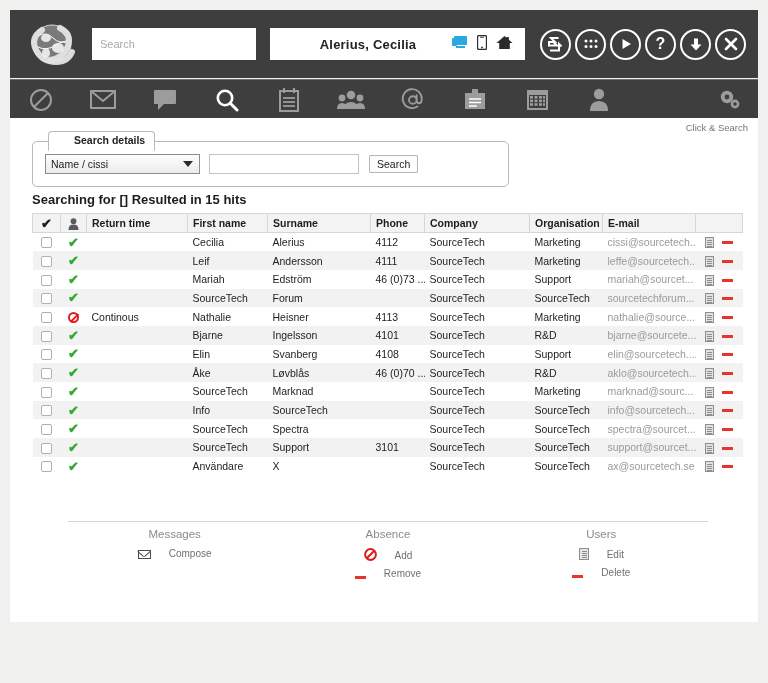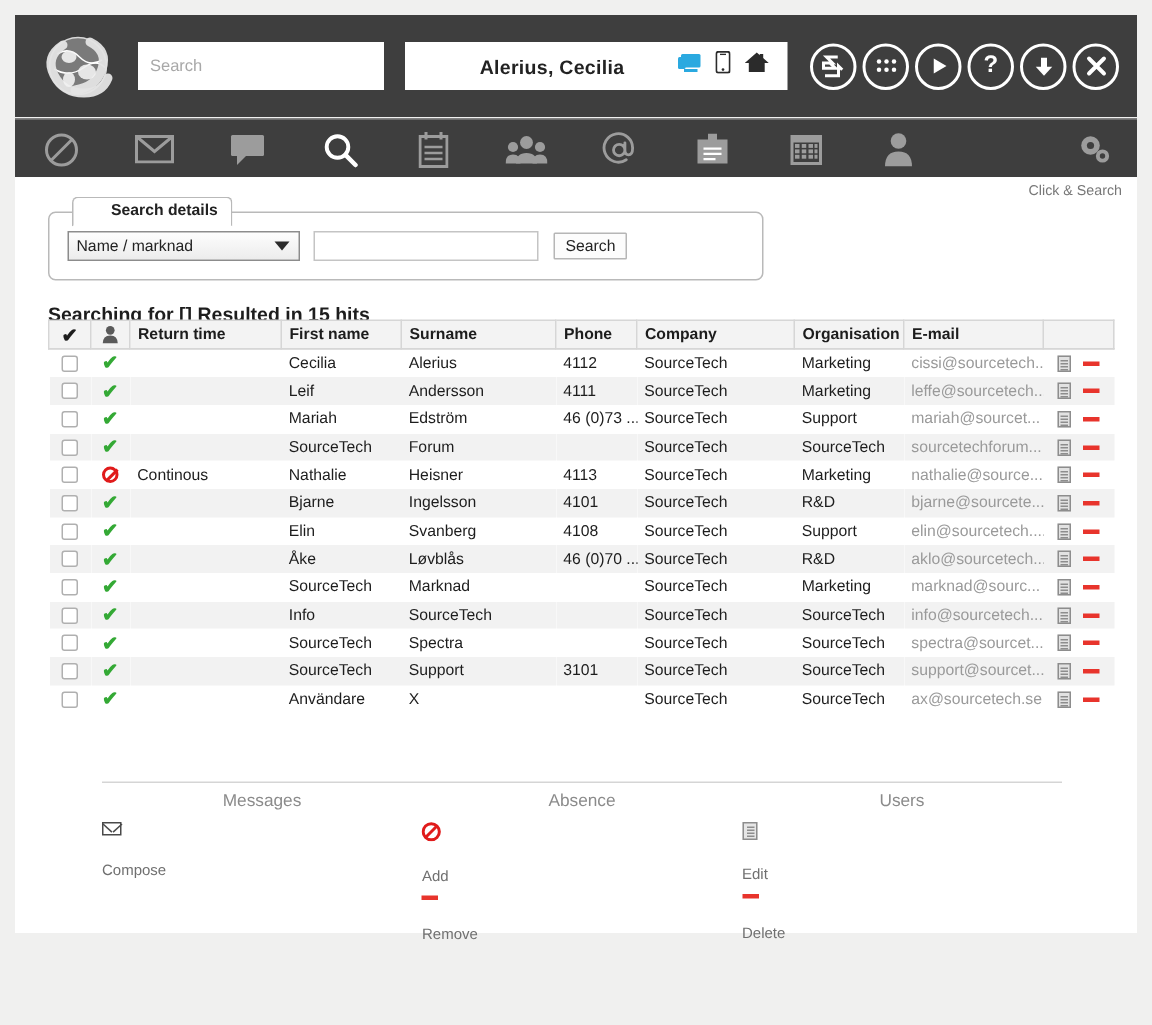--- a/index.html
+++ b/index.html
@@ -215,21 +215,21 @@
     color: #222;
     padding: 0 7px;
     cursor: pointer;
     font-family: "Liberation Sans", sans-serif;
     border-radius: 1px;
   }
 
   .results-title {
     position: absolute;
     left: 22px;
-    top: 84px;
+    top: 74px;
     font-size: 13px;
     font-weight: bold;
     color: #1d1d1d;
   }
 
   
   .tablewrap {
     position: absolute;
     left: 22px;
     top: 95px;
@@ -352,24 +352,23 @@
     font-size: 11.5px;
     color: #8b8b8b;
     margin-bottom: 8px;
   }
   .multi-act {
     font-size: 10px;
     color: #707070;
     margin-bottom: 7px;
     cursor: pointer;
     display: flex;
-    align-items: flex-start;
+    align-items: flex-end;
     justify-content: center;
     gap: 18px;
-    flex-direction: column;
   }
   .env-ico {
     display: inline-block;
     width: 13px; height: 9px;
     border: 1px solid #4a4a4a;
     position: relative;
     box-sizing: border-box;
     background: #fff;
   }
   .env-ico:before, .env-ico:after {
@@ -599,21 +598,21 @@
   </div>
 
   <div class="content">
 
     <div class="click-search">Click &amp; Search</div>
 
     <div class="searchdetails">
       <div class="sd-legend">Search details</div>
       <div class="sd-row">
         <div class="sd-select">
-          <span>Name / marknad</span>
+          <span>Name / cissi</span>
           <span class="sd-caret"></span>
         </div>
         <input class="sd-input" type="text" value="" style="">
         <button class="sd-button">Search</button>
       </div>
     </div>
 
     <div class="results-title">Searching for [] Resulted in 15 hits</div>
 
     <div class="tablewrap">

